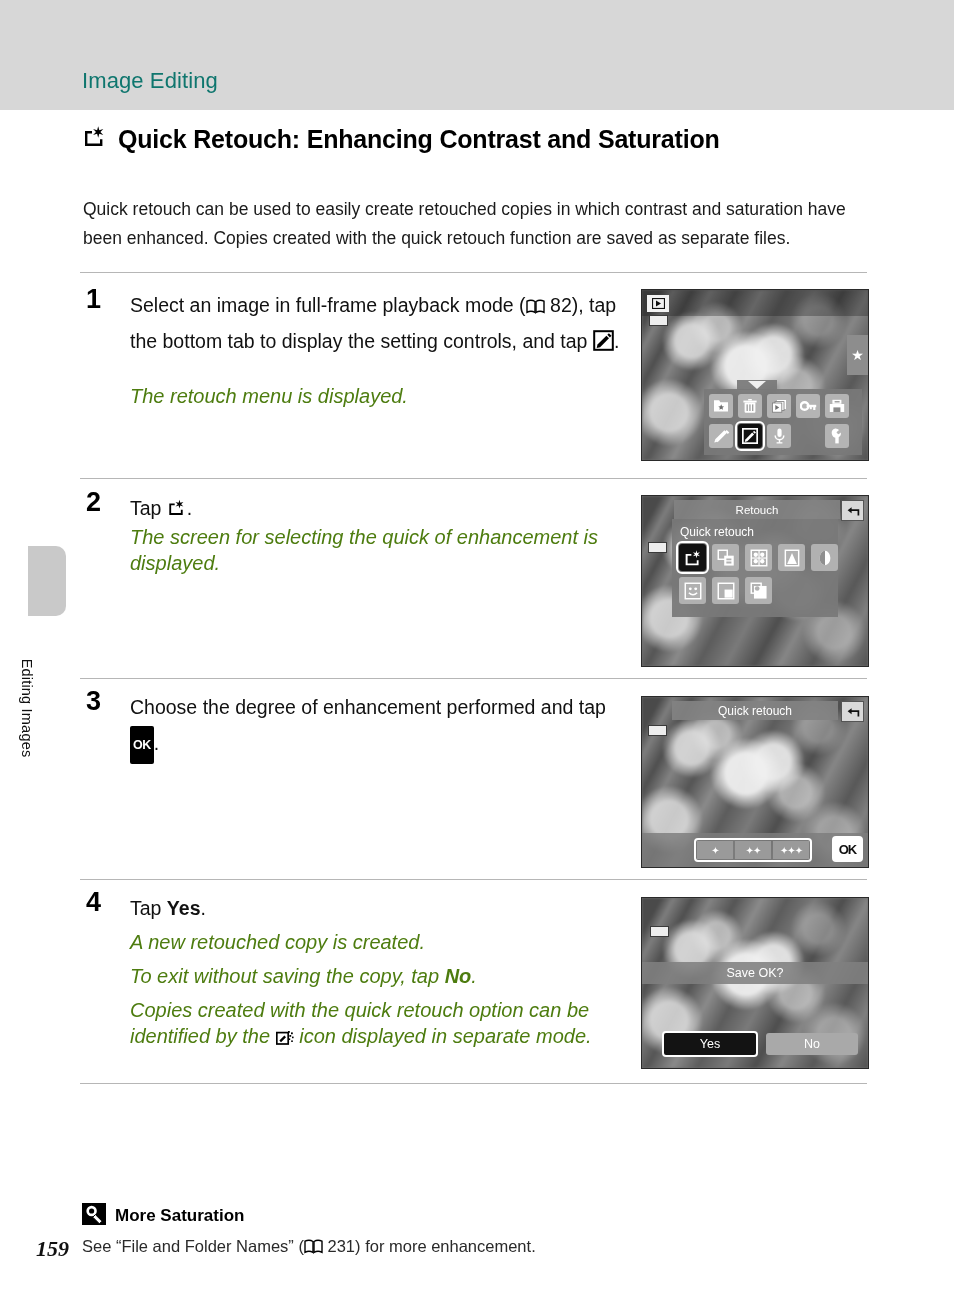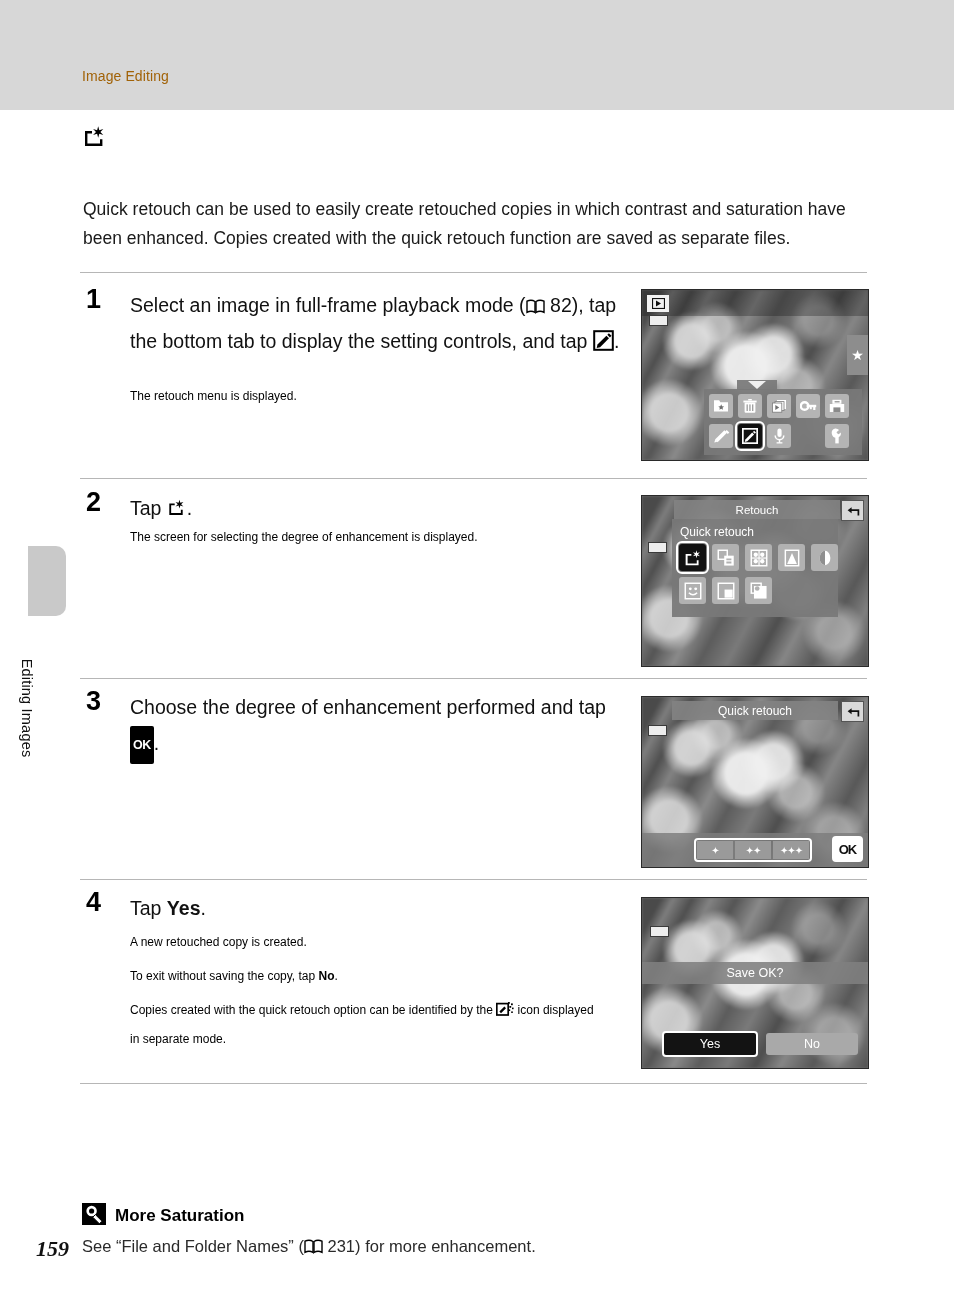--- a/index.html
+++ b/index.html
@@ -11,21 +11,21 @@
     position:relative;
     overflow:hidden;
   }
   
   .header-band{
     position:absolute;left:0;top:0;width:954px;height:110px;
     background:#d7d7d7;
   }
   .header-title{
     position:absolute;left:82px;top:68px;
-    font-size:14px;color:#a16207;letter-spacing:.1px;
+    font-size:22px;color:#0f766e;letter-spacing:.1px;
   }
   
   .side-tab{
     position:absolute;left:28px;top:546px;width:38px;height:70px;
     background:#c9c9c9;border-radius:0 10px 10px 0;
   }
   .side-label{
     position:absolute;left:-33px;top:700px;width:120px;
     text-align:center;
     font-size:14.5px;color:#111;
@@ -51,21 +51,21 @@
   .divider{
     position:absolute;left:80px;width:787px;height:1px;background:#b6b6b6;
   }
   .step-num{
     position:absolute;font-size:27px;font-weight:bold;color:#000;
   }
   .step-title{
     position:absolute;font-size:19.5px;line-height:36px;color:#111;
   }
   .step-body{
-    position:absolute;font-size:12px;line-height:26px;color:#000000;
+    position:absolute;font-size:20px;line-height:26px;color:#4d7c0f;font-style:italic;
   }
   b{font-weight:bold;}
   
   .g{display:inline-block;vertical-align:-3px;}
   .book{width:19px;height:15px;vertical-align:-2px;}
   .ok-chip{
     display:inline-block;background:#000;color:#fff;
     font-size:12.5px;font-weight:bold;letter-spacing:-.5px;
     padding:1px 3px;border-radius:2px;vertical-align:1px;
     font-family:"Liberation Sans",sans-serif;
@@ -217,20 +217,21 @@
 <div class="side-tab"></div>
 <div class="side-label">Editing Images</div>
 
 <div class="sec-head">
   <span class="g">
     <svg width="26" height="26" viewBox="0 0 26 26">
       <path d="M3 7 h7 v2.4 H5.4 v10.2 H18 v-4.4 h2.4 V22 H3 Z" fill="#000"></path>
       <path d="M16.2 2.2 l1.1 4 4-1.1 -2.9 2.9 2.9 2.9 -4-1.1 -1.1 4 -1.1-4 -4 1.1 2.9-2.9 -2.9-2.9 4 1.1 Z" fill="#000"></path>
     </svg>
   </span>
+  <h1>Quick Retouch: Enhancing Contrast and Saturation</h1>
 </div>
 
 <div class="intro">Quick retouch can be used to easily create retouched copies in which contrast and saturation have been enhanced. Copies created with the quick retouch function are saved as separate files.</div>
 
 <div class="divider" style="top:272px"></div>
 <div class="divider" style="top:478px"></div>
 <div class="divider" style="top:678px"></div>
 <div class="divider" style="top:879px"></div>
 <div class="divider" style="top:1083px"></div>
 
@@ -339,21 +340,21 @@
   </div>
 </div>
 
 <div class="step-num" style="left:86px;top:487px">2</div>
 <div class="step-title" style="left:130px;top:490px;width:490px">
   <span>Tap </span><span class="g"><svg width="20" height="20" viewBox="0 0 26 26">
         <path d="M3 7 h7 v2.4 H5.4 v10.2 H18 v-4.4 h2.4 V22 H3 Z" fill="#000"></path>
         <path d="M16.2 2.2 l1.1 4 4-1.1 -2.9 2.9 2.9 2.9 -4-1.1 -1.1 4 -1.1-4 -4 1.1 2.9-2.9 -2.9-2.9 4 1.1 Z" fill="#000"></path>
       </svg></span><span>.</span>
 </div>
-<div class="step-body" style="left:130px;top:524px;width:480px">The screen for selecting the degree of enhancement is displayed.</div>
+<div class="step-body" style="left:130px;top:524px;width:480px">The screen for selecting the quick of enhancement is displayed.</div>
 
 <div class="screen" style="left:641px;top:495px">
   <div class="photo"></div>
   <div class="batt" style="top:46px;left:6px"></div>
   <div class="title-bar">Retouch</div>
   <div class="back-btn">
     <svg width="14" height="12" viewBox="0 0 14 12">
         <path d="M12.4 10.4 V5.2 H4.2" fill="none" stroke="#111" stroke-width="1.7"></path>
         <path d="M5.6 2.2 L1.6 5.2 L5.6 8.2 Z" fill="#111"></path>
       </svg>

